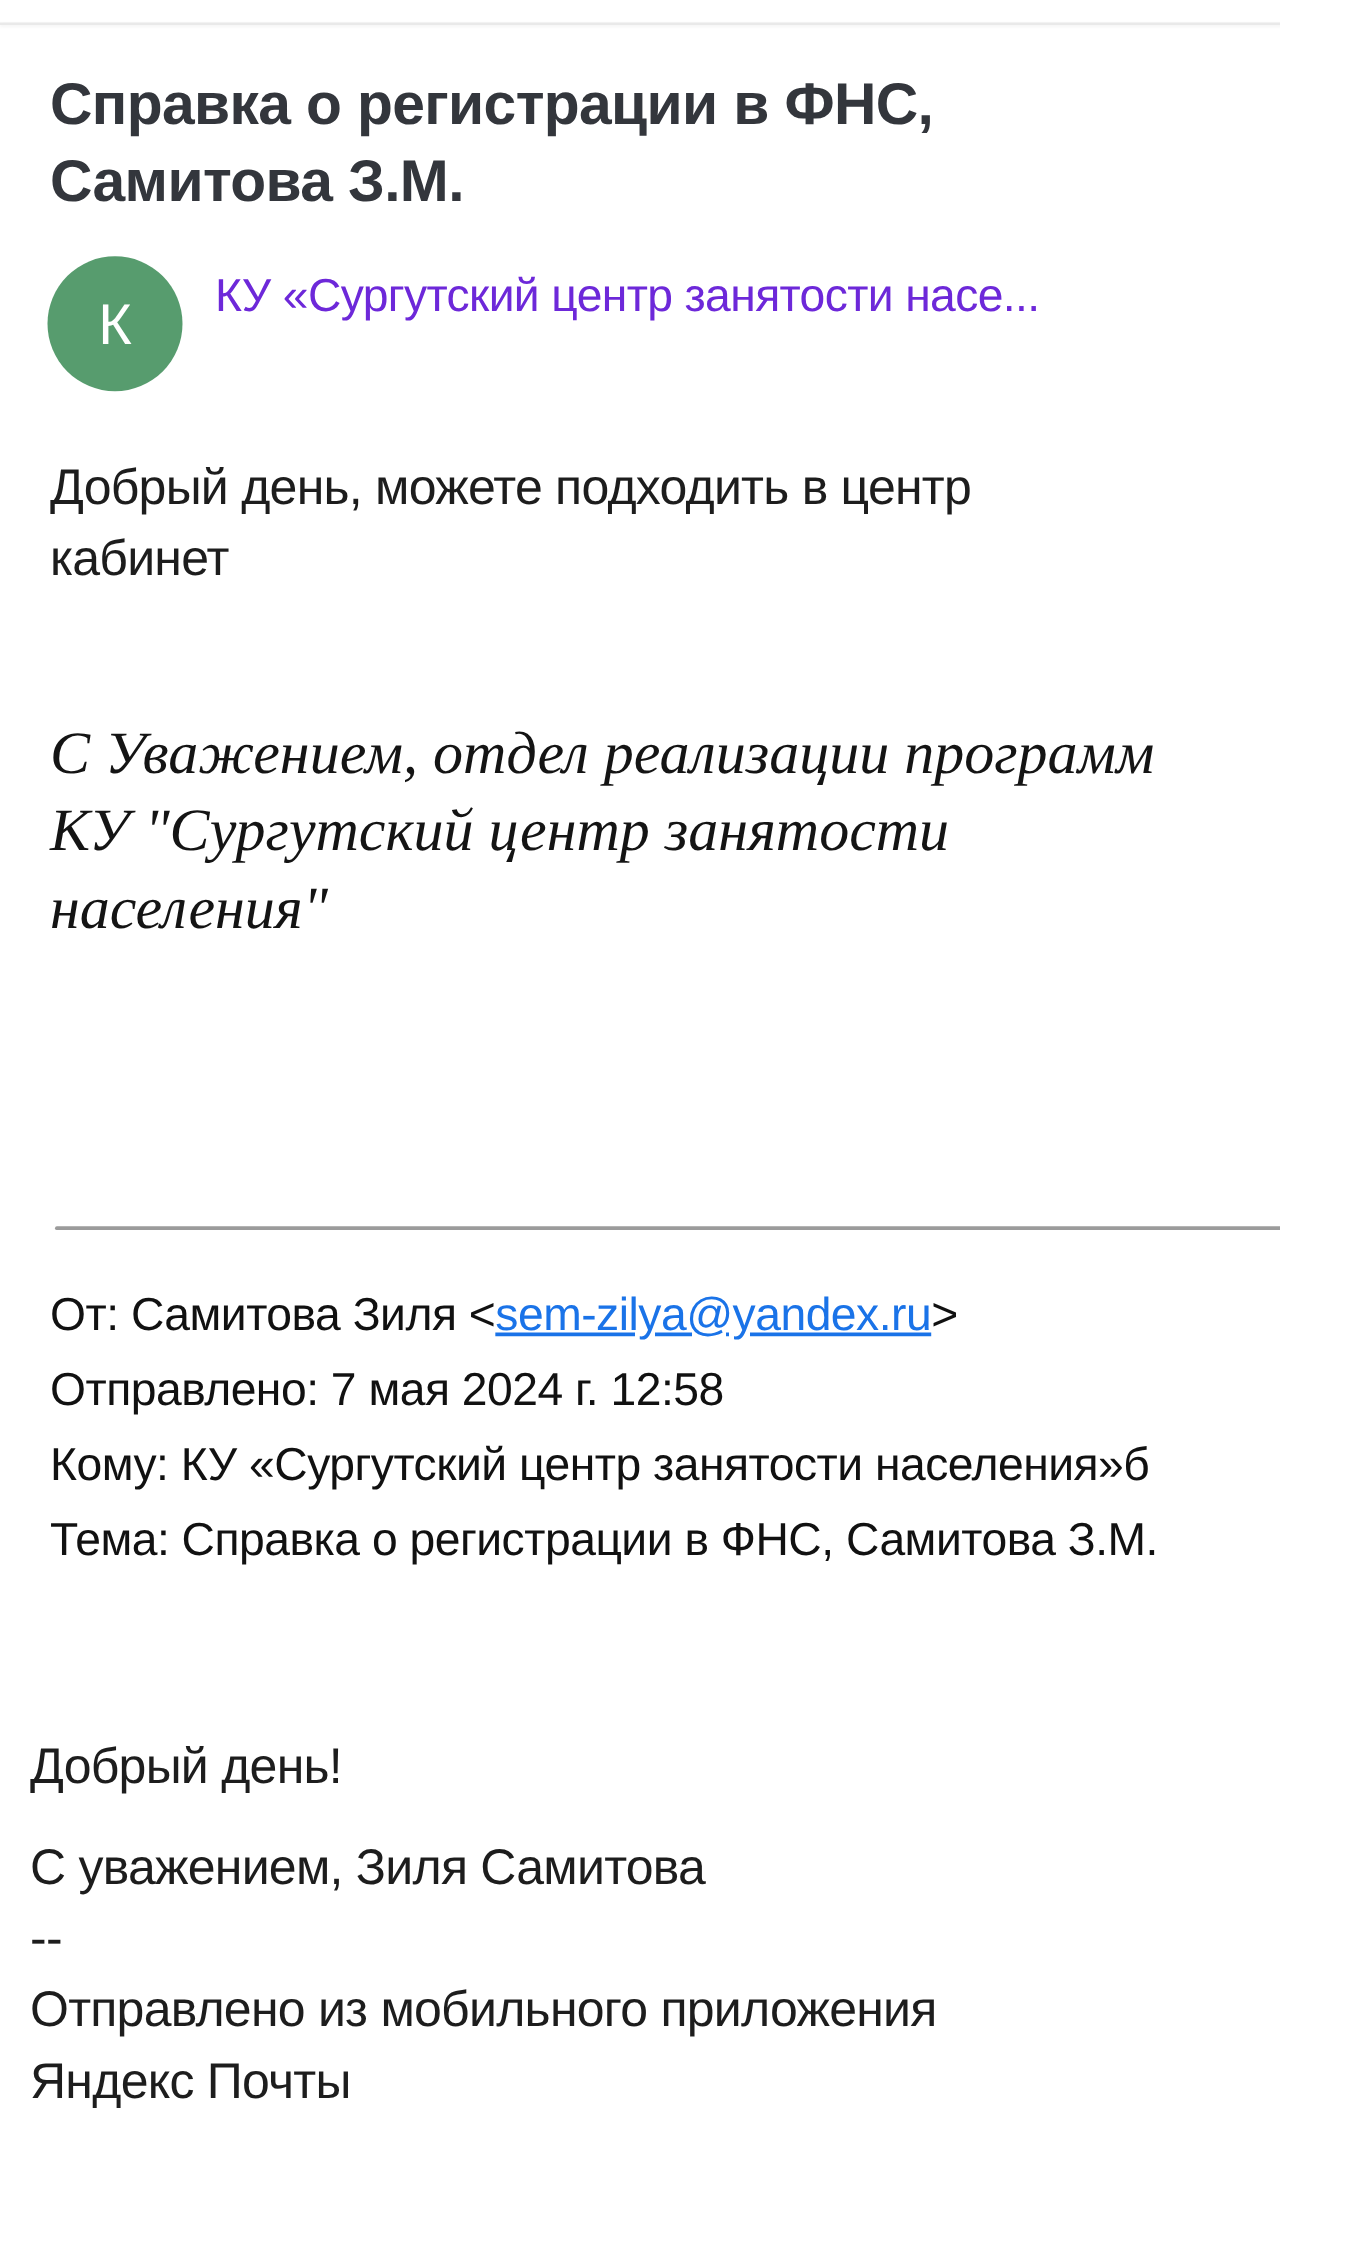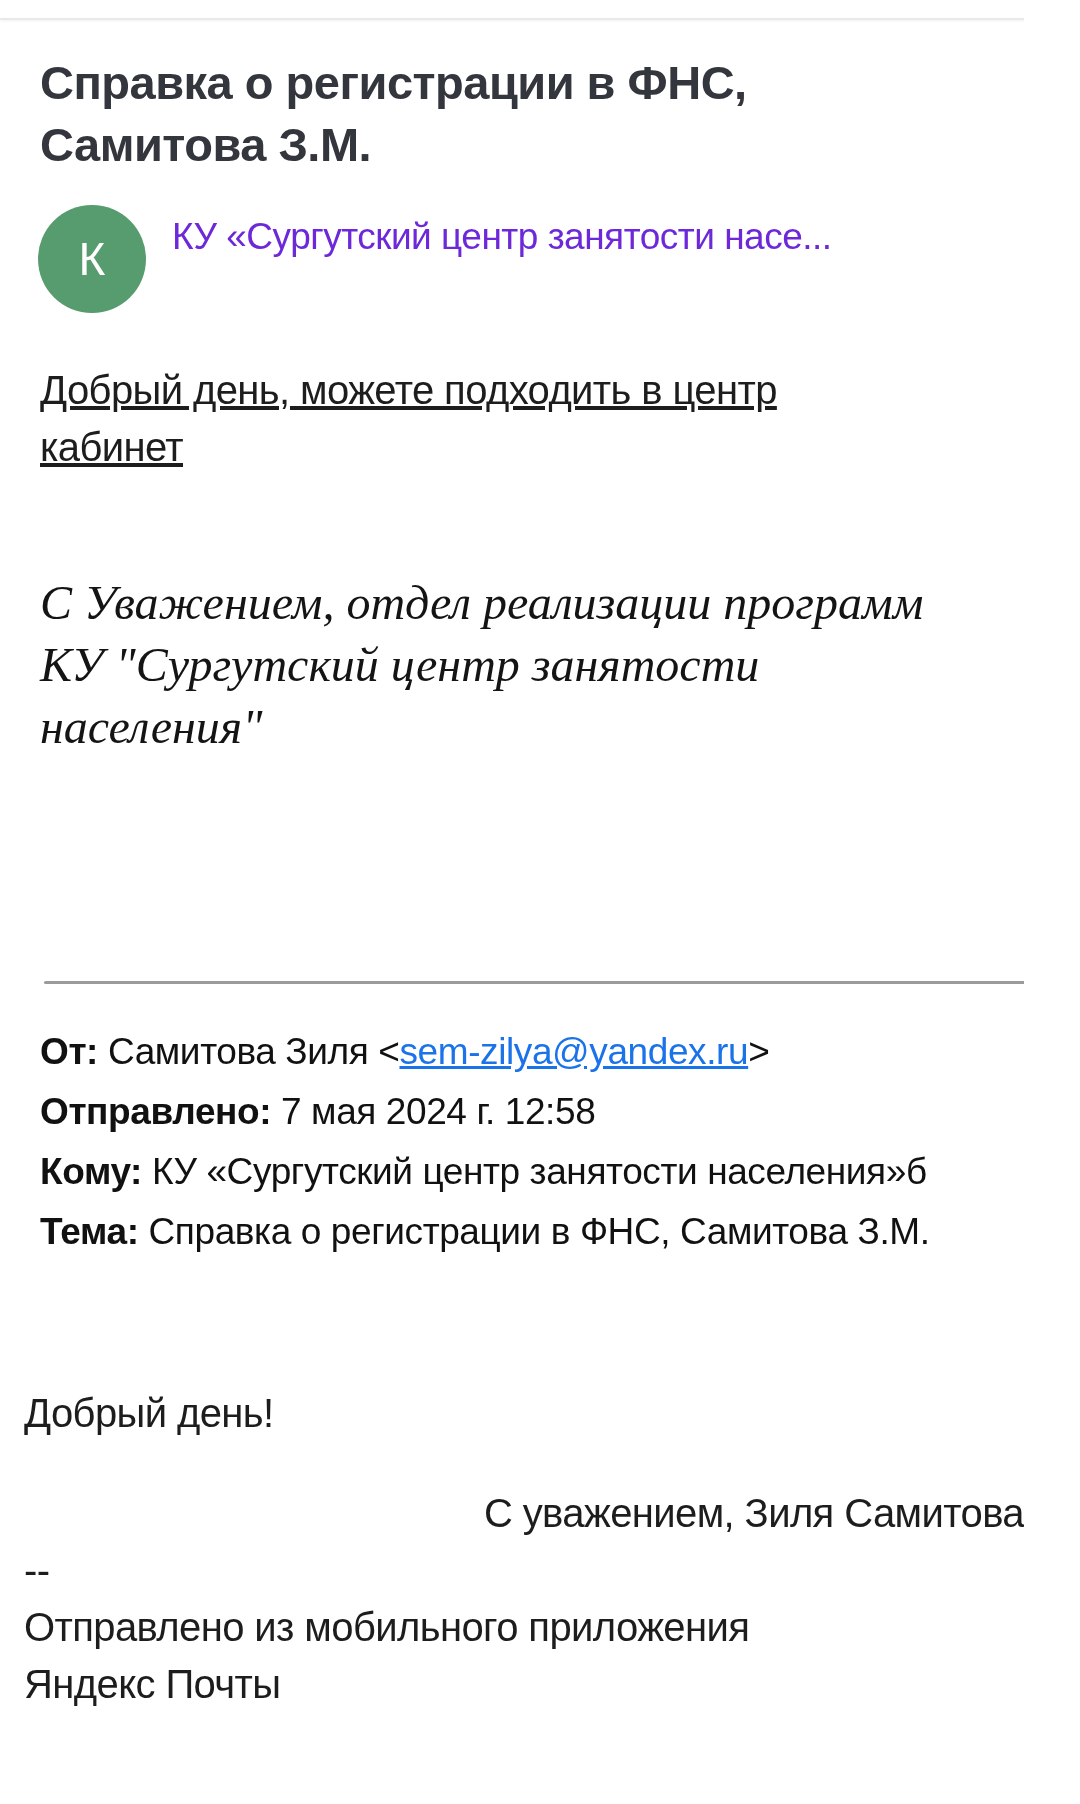--- a/index.html
+++ b/index.html
@@ -38,44 +38,44 @@
   .meta-row{
     position:absolute;left:134px;top:66px;height:46px;
     display:flex;align-items:center;gap:22px;
     font-size:33px;color:#9a9ea3;letter-spacing:-0.3px;
   }
   .meta-row .count{color:#9a9ea3;}
   .icon-person svg{display:block;}
   .icon-chevron svg{display:block;}
   .body-text{
     position:absolute;left:40px;top:362px;width:1000px;
-    font-size:40px;line-height:57px;color:#1d1d1d;letter-spacing:-0.6px;text-decoration:underline;
+    font-size:40px;line-height:57px;color:#1d1d1d;letter-spacing:-0.6px;
   }
   .signature-italic{
     position:absolute;left:40px;top:572px;width:1000px;
     font-family:"Liberation Serif", serif;font-style:italic;
     font-size:48px;line-height:62px;color:#141414;
   }
   .divider{
     position:absolute;left:44px;top:981px;width:991px;height:3px;
     background:#9b9b9b;border-radius:2px;
   }
   .quoted-headers{
     position:absolute;left:40px;top:1022px;width:1000px;
     font-size:37px;line-height:60px;color:#111111;letter-spacing:-0.4px;
   }
-  .quoted-headers .lbl{font-weight:700;}
+  .quoted-headers .lbl{font-weight:400;}
   .quoted-headers a{
     color:#1a73e8;text-decoration:underline;cursor:pointer;
   }
   .quoted-body{
     position:absolute;left:24px;top:1385px;width:1000px;
     font-size:40px;line-height:57px;color:#1d1d1d;letter-spacing:-0.6px;
   }
-  .quoted-body .gap{margin-top:43px;text-align:right;}
+  .quoted-body .gap{margin-top:24px;}
   .nowrap{white-space:nowrap;}
 </style>
 </head>
 <body>
 
 <div class="screen">
 
   <div class="top-hairline"></div>
 
   <div class="title">

